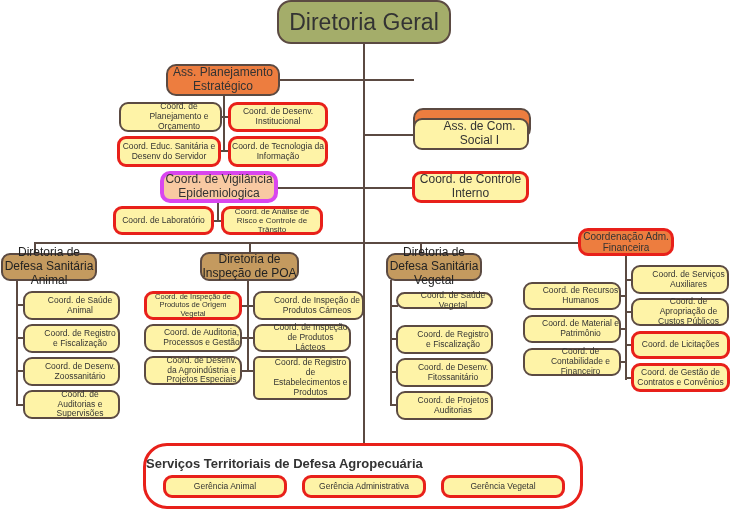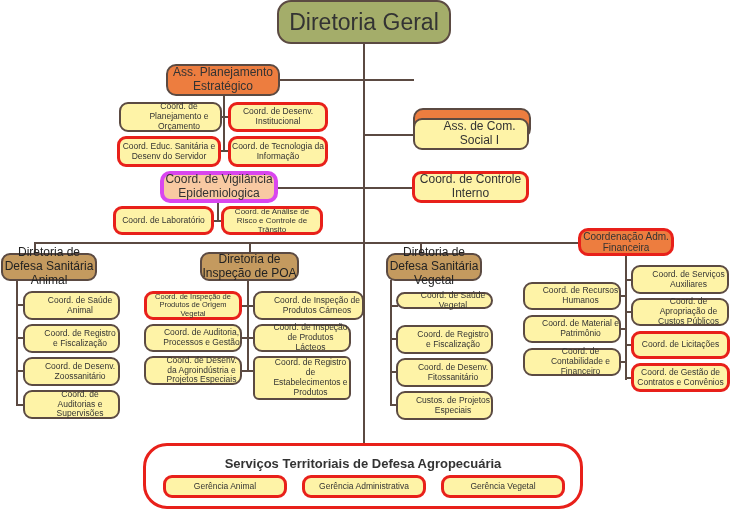--- a/index.html
+++ b/index.html
@@ -8,21 +8,21 @@
   .box { position:absolute; box-sizing:border-box; display:flex; align-items:center; justify-content:center; text-align:center; color:#333; line-height:1.15; }
   .yellow { background:#fef3a7; border:2px solid #5b4a42; border-radius:9px; font-size:8.5px;padding-left:17px; }
   .yellow-red { background:#fef3a7; border:3px solid #e8201a; border-radius:9px; font-size:8.5px; }
   .orange { background:#ed7d3f; border:2px solid #5b4a42; border-radius:10px; font-size:12px; color:#333; }
   .orange-red { background:#ed7d3f; border:3px solid #e8201a; border-radius:10px; font-size:10px; color:#333; }
   .peach-red { background:#f8c9a2; border:4px solid #d946ef; border-radius:10px; font-size:12px; color:#333; }
   .brown { background:#c49a5f; border:2px solid #5b4a42; border-radius:9px; font-size:12px; color:#222; }
   .olive { background:#a4ad6a; border:2px solid #5b4a42; border-radius:14px; font-size:23px; color:#333; }
   .big { font-size:11px;text-align:center; }
   .territorial { position:absolute; box-sizing:border-box; border:3px solid #e8201a; border-radius:24px; background:#fff; }
-  .territorial-title { position:absolute; left:0; right:0; top:14px; text-align:center; font-weight:bold; font-size:13px; color:#333; }
+  .territorial-title { position:absolute; left:0; right:0; top:14px; text-align:left; font-weight:bold; font-size:13px; color:#333; }
 </style>
 </head>
 <body>
 
 <div class="line" style="left:363px;top:43px;width:2px;height:408px;"></div>
 <div class="line" style="left:278px;top:79px;width:136px;height:2px;"></div>
 <div class="line" style="left:364px;top:134px;width:50px;height:2px;"></div>
 <div class="line" style="left:277px;top:187px;width:137px;height:2px;"></div>
 <div class="line" style="left:223px;top:95px;width:2px;height:56px;"></div>
 <div class="line" style="left:220px;top:116px;width:10px;height:2px;"></div>
@@ -83,21 +83,21 @@
 <div class="box yellow" style="left:144px;top:324px;width:98px;height:28px;">Coord. de Auditoria, Processos e Gestão</div>
 <div class="box yellow" style="left:144px;top:356px;width:98px;height:29px;">Coord. de Desenv. da Agroindústria e Projetos Especiais</div>
 <div class="box yellow" style="left:253px;top:291px;width:111px;height:29px;">Coord. de Inspeção de Produtos Cárneos</div>
 <div class="box yellow" style="left:253px;top:324px;width:98px;height:28px;">Coord. de Inspeção de Produtos Lácteos</div>
 <div class="box yellow" style="left:253px;top:356px;width:98px;height:44px;border-radius:6px;">Coord. de Registro de Estabelecimentos e Produtos</div>
 
 <div class="box brown" style="left:378px;top:253px;width:96px;height:28px;margin-left:8px;">Diretoria de Defesa Sanitária Vegetal</div>
 <div class="box yellow" style="left:396px;top:292px;width:97px;height:17px;">Coord. de Saúde Vegetal</div>
 <div class="box yellow" style="left:396px;top:325px;width:97px;height:29px;">Coord. de Registro e Fiscalização</div>
 <div class="box yellow" style="left:396px;top:358px;width:97px;height:29px;">Coord. de Desenv. Fitossanitário</div>
-<div class="box yellow" style="left:396px;top:391px;width:97px;height:29px;">Custos. de Projetos Especiais</div>
+<div class="box yellow" style="left:396px;top:391px;width:97px;height:29px;">Coord. de Projetos Auditorias</div>
 
 <div class="box orange-red" style="left:578px;top:228px;width:96px;height:28px;">Coordenação Adm. Financeira</div>
 <div class="box yellow" style="left:523px;top:282px;width:98px;height:28px;">Coord. de Recursos Humanos</div>
 <div class="box yellow" style="left:523px;top:315px;width:98px;height:28px;">Coord. de Material e Patrimônio</div>
 <div class="box yellow" style="left:523px;top:348px;width:98px;height:28px;">Coord. de Contabilidade e Financeiro</div>
 <div class="box yellow" style="left:631px;top:265px;width:98px;height:29px;">Coord. de Serviços Auxiliares</div>
 <div class="box yellow" style="left:631px;top:298px;width:98px;height:28px;">Coord. de Apropriação de Custos Públicos</div>
 <div class="box yellow-red" style="left:631px;top:331px;width:99px;height:28px;">Coord. de Licitações</div>
 <div class="box yellow-red" style="left:631px;top:363px;width:99px;height:29px;">Coord. de Gestão de Contratos e Convênios</div>
 

